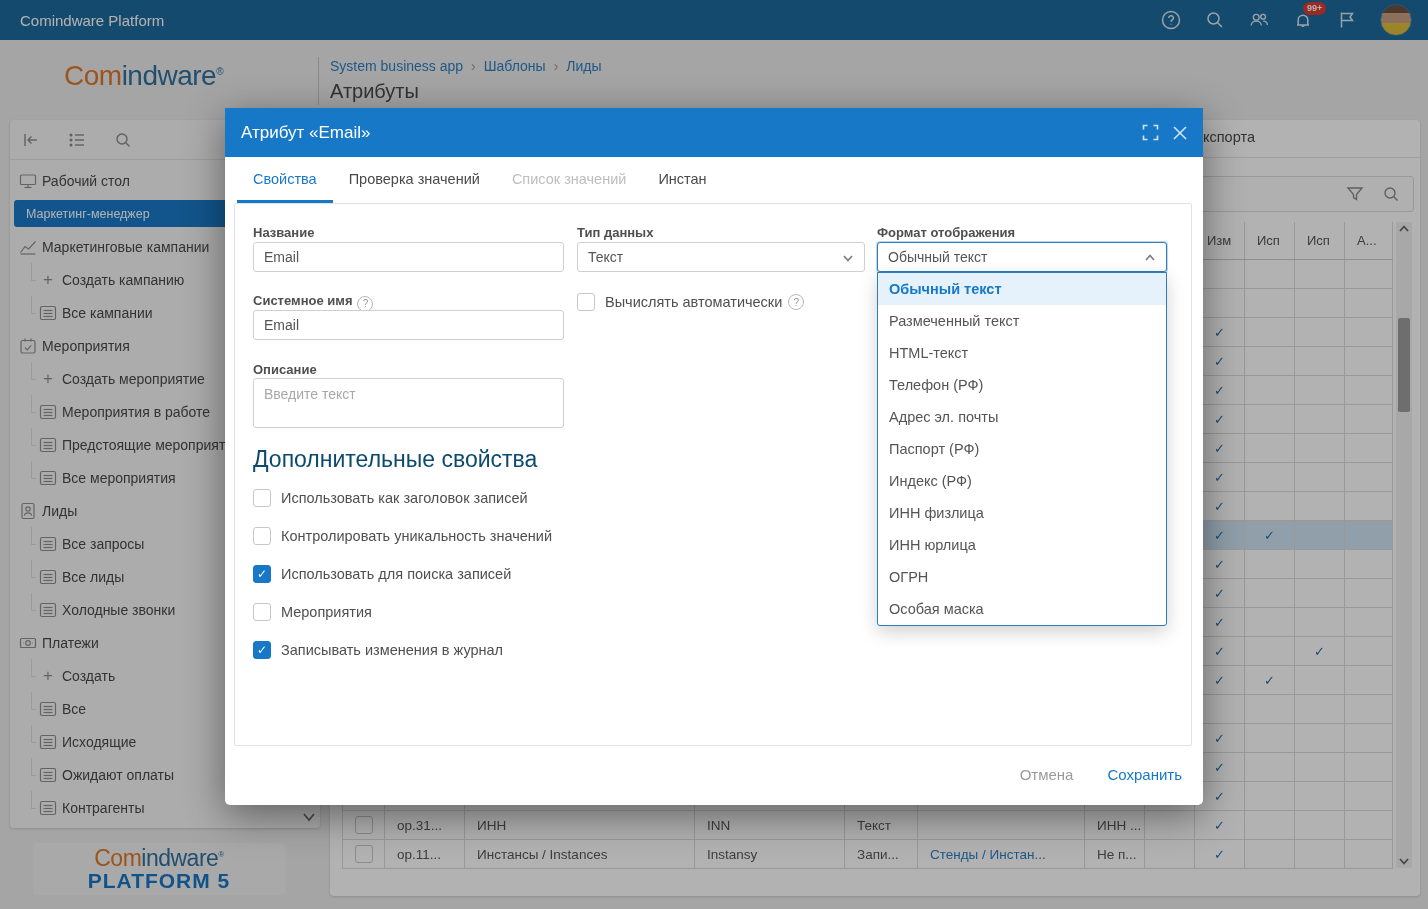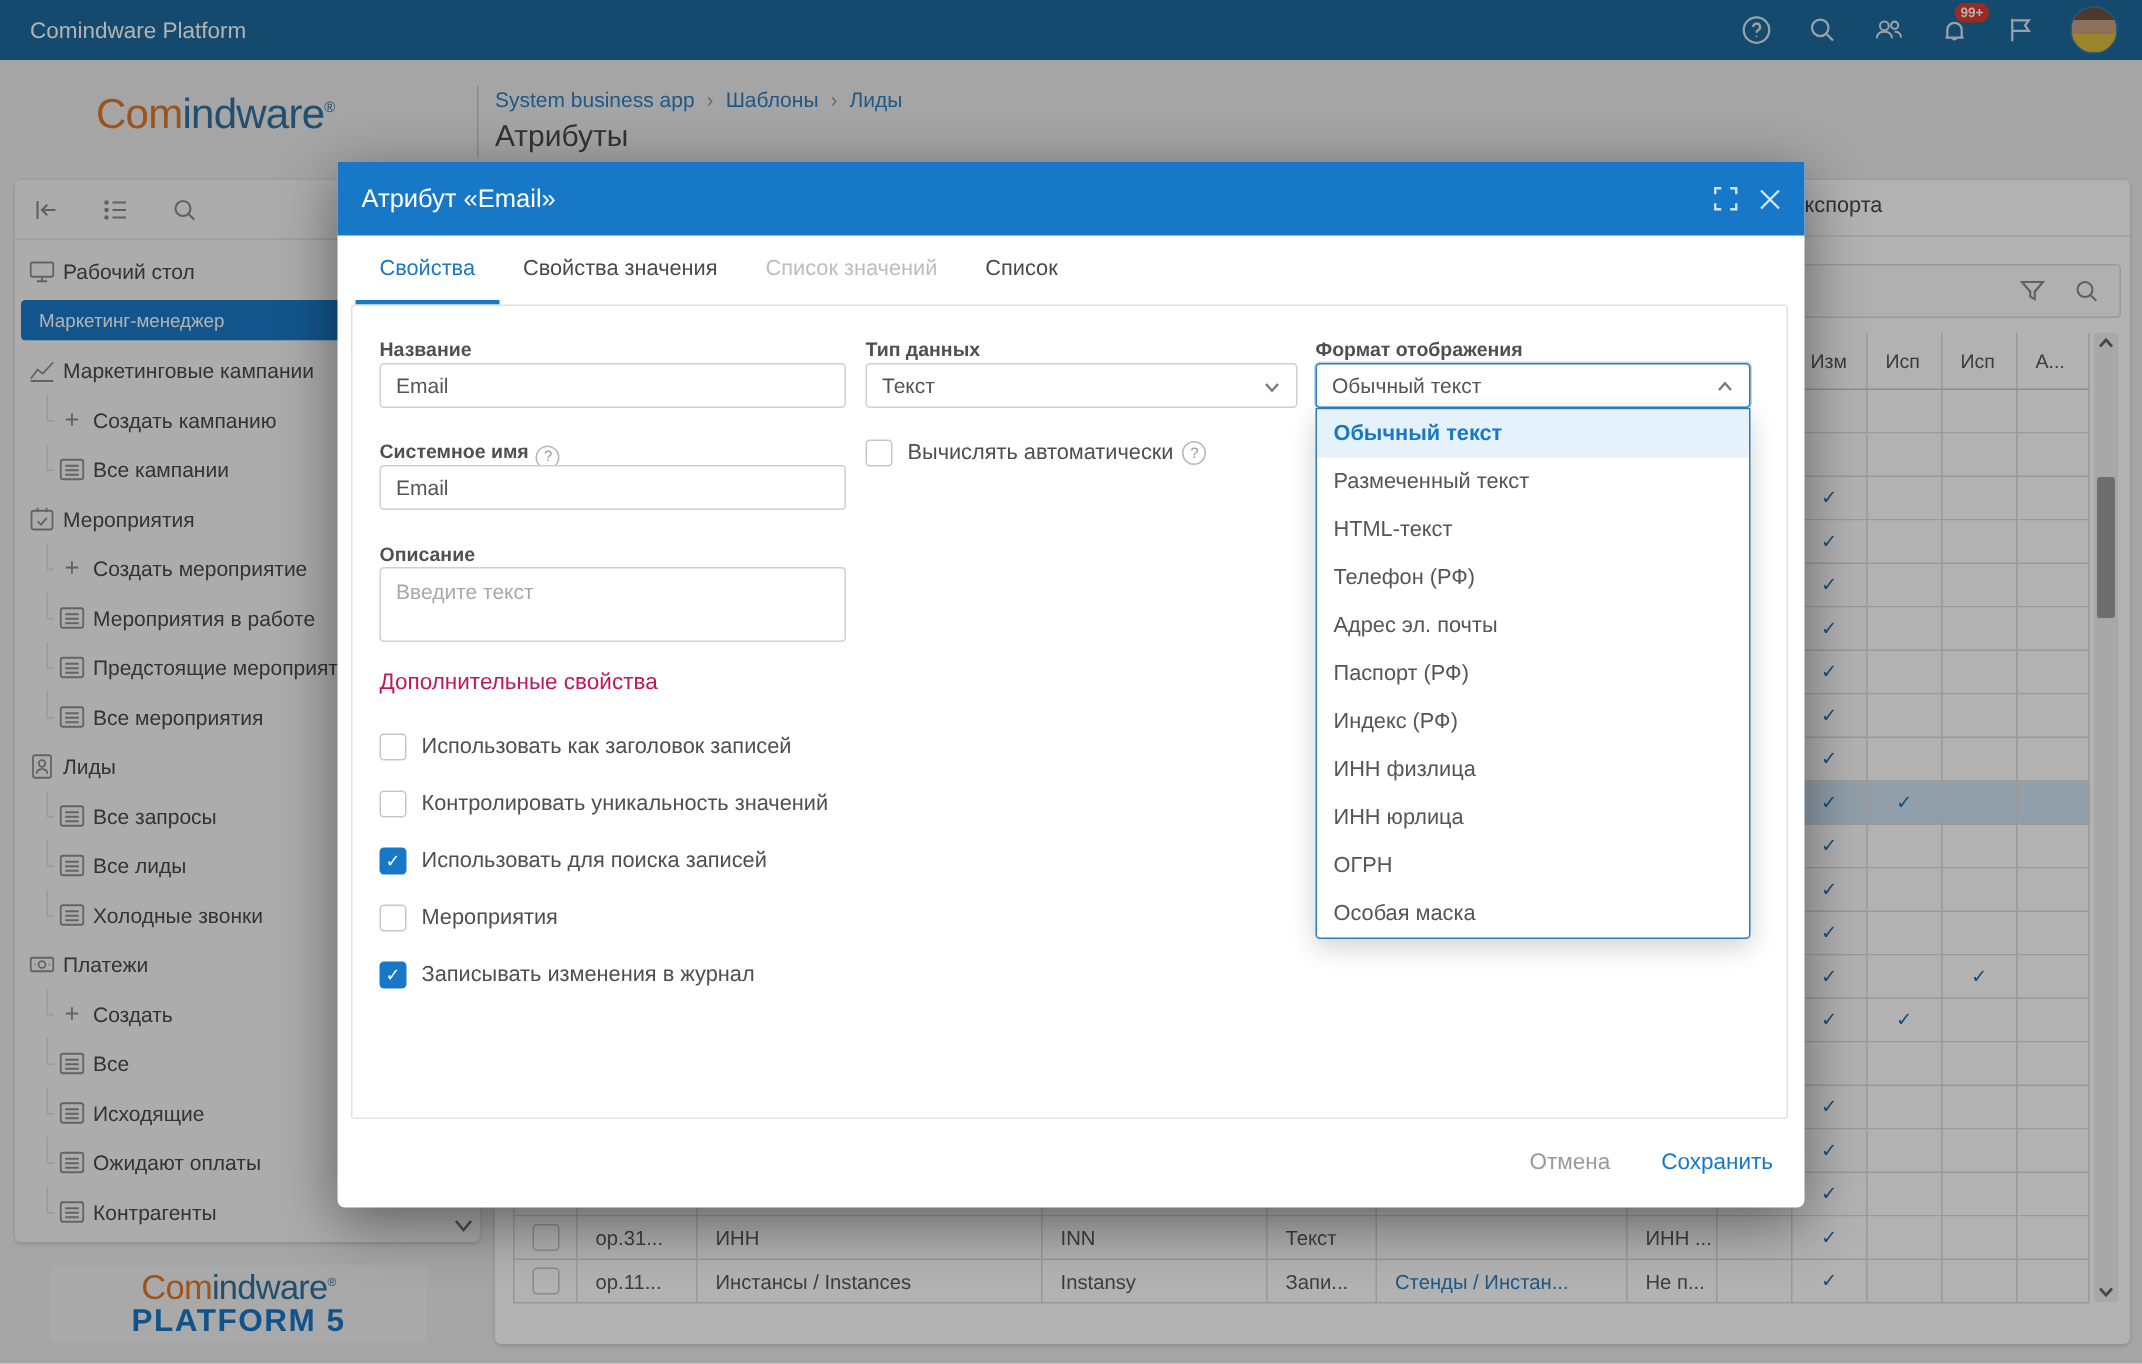--- a/index.html
+++ b/index.html
@@ -94,21 +94,21 @@
 
   .f-label{position:absolute;font-size:13px;font-weight:bold;color:#4f4f4f;}
   .f-input{position:absolute;height:30px;border:1px solid #cfcfcf;border-radius:3px;box-sizing:border-box;background:#fff;font-size:14px;color:#555;display:flex;align-items:center;padding:0 10px;cursor:text;}
   .f-input.placeholder{color:#a8a8a8;align-items:flex-start;padding-top:7px;}
   .f-select{cursor:pointer;justify-content:space-between;}
   .f-select .chev{width:12px;height:12px;}
   .f-select .chev svg{stroke:#7a7a7a;fill:none;stroke-width:1.6;}
   .f-select.focused{border-color:#2d7dbc;box-shadow:0 0 0 1px rgba(45,125,188,.30);}
   .help-ic{display:inline-flex;width:14px;height:14px;border:1px solid #b8b8b8;border-radius:50%;color:#9a9a9a;font-size:10px;font-weight:normal;align-items:center;justify-content:center;margin-left:5px;vertical-align:-2px;cursor:pointer;}
 
-  .section-title{position:absolute;font-size:15px;color:#be185d;}
+  .section-title{position:absolute;font-size:23px;color:#0c4a6e;}
   .cb-row{position:absolute;display:flex;align-items:center;gap:10px;font-size:14.5px;color:#4f4f4f;cursor:pointer;}
   .cb{width:18px;height:18px;border:1px solid #c7c7c7;border-radius:3px;box-sizing:border-box;background:#fff;display:flex;align-items:center;justify-content:center;flex-shrink:0;}
   .cb.checked{background:#1878c8;border-color:#1878c8;color:#fff;font-size:12px;font-weight:bold;}
 
   .dd-panel{position:absolute;left:652px;top:164px;width:290px;background:#fff;border:1px solid #2d7dbc;border-radius:0 0 3px 3px;box-sizing:border-box;box-shadow:0 6px 18px rgba(0,0,0,.18);z-index:5;}
   .dd-opt{height:32px;display:flex;align-items:center;padding-left:11px;font-size:14.5px;color:#555;cursor:pointer;}
   .dd-opt.active{background:#e6f2fb;color:#1878c8;font-weight:bold;}
 
   .m-footer{position:absolute;right:21px;top:658px;display:flex;gap:34px;font-size:15px;align-items:center;}
   .btn-cancel{color:#9a9a9a;cursor:pointer;}
@@ -766,23 +766,23 @@
           <svg width="16" height="16" viewBox="0 0 16 16">
               <line x1="2" y1="2" x2="14" y2="14"></line>
               <line x1="14" y1="2" x2="2" y2="14"></line>
             </svg>
         </span>
       </div>
     </div>
 
     <div class="m-tabs" id="modal-tabs">
         <div class="m-tab active">Свойства</div>
-        <div class="m-tab">Свойства значения</div>
+        <div class="m-tab">Проверка значений</div>
         <div class="m-tab disabled">Список значений</div>
-        <div class="m-tab">Список</div>
+        <div class="m-tab">Инстан</div>
       </div>
     <div class="m-box"></div>
 
     <div class="f-label" style="left:28px;top:117px;">Название</div>
     <div class="f-input" style="left:28px;top:134px;width:311px;">Email</div>
 
     <div class="f-label" style="left:28px;top:185px;">
       <span>Системное имя</span><span class="help-ic">?</span>
     </div>
     <div class="f-input" style="left:28px;top:202px;width:311px;">Email</div>

